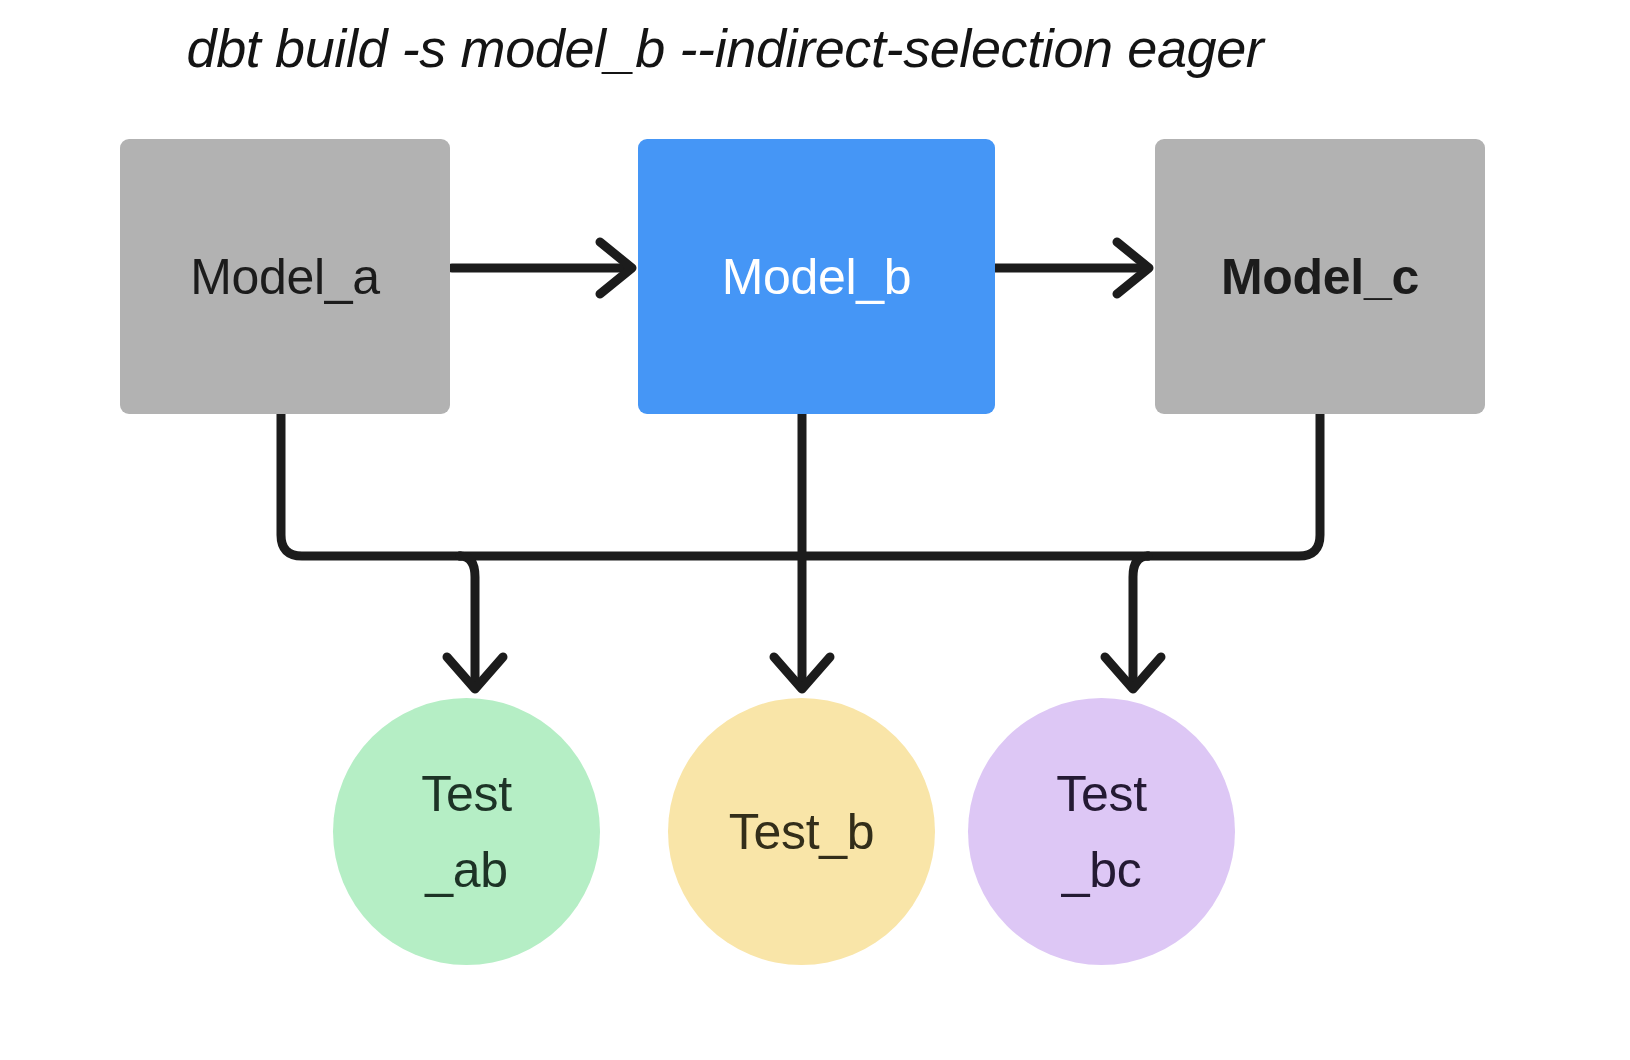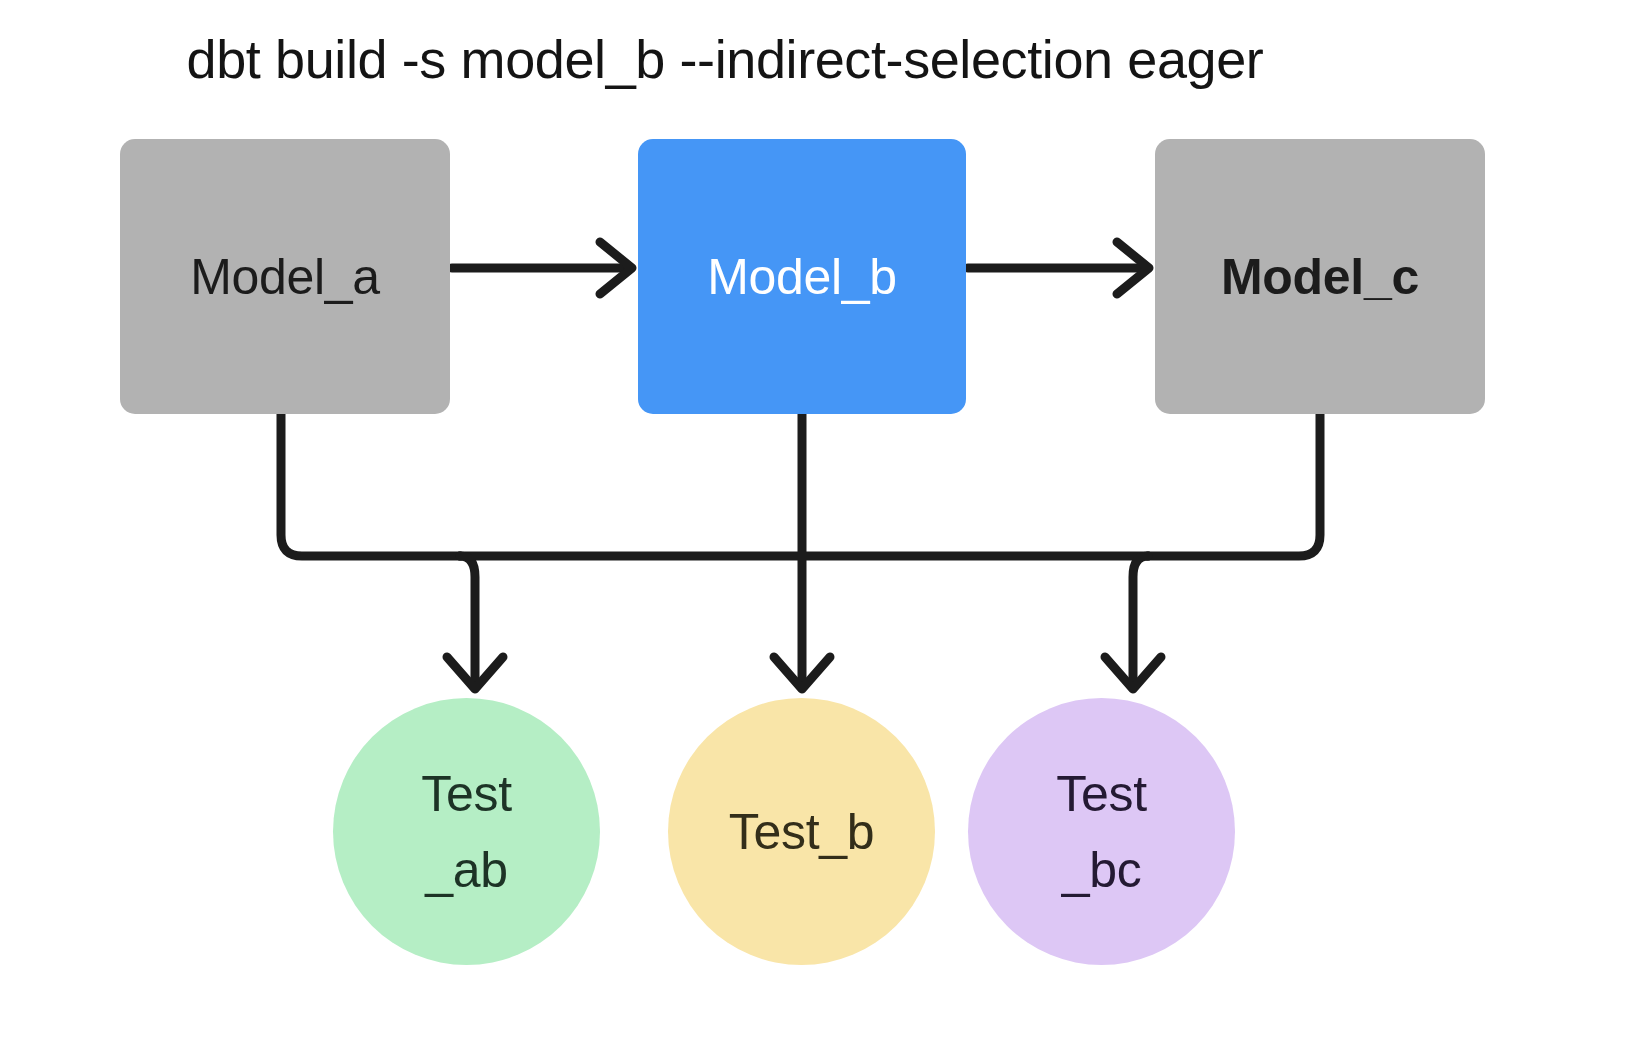--- a/index.html
+++ b/index.html
@@ -13,50 +13,51 @@
     height: 1060px;
     background: #ffffff;
     overflow: hidden;
     font-family: "Liberation Sans", sans-serif;
   }
 
   
   #title {
     position: absolute;
     left: 0;
-    top: 28px;
+    top: 17px;
     width: 1450px;
     text-align: center;
     font-size: 54px;
     font-weight: 400;
     color: #141414;
     letter-spacing: -0.4px;
     white-space: nowrap;
+    font-style: italic;
   }
 
   
   .model-box {
     position: absolute;
-    border-radius: 15px;
+    border-radius: 9px;
     display: flex;
     align-items: center;
     justify-content: center;
     font-size: 50px;
     font-weight: 400;
     letter-spacing: -0.3px;
   }
   #box-model-a {
     left: 120px;  top: 139px;
     width: 330px; height: 275px;
     background: #b2b2b2;
     color: #1c1c1c;
   }
   #box-model-b {
     left: 638px;  top: 139px;
-    width: 328px; height: 275px;
+    width: 357px; height: 275px;
     background: #4596f6;
     color: #ffffff;
   }
   #box-model-c {
     left: 1155px; top: 139px;
     width: 330px; height: 275px;
     background: #b2b2b2;
     color: #1c1c1c;
     font-weight: bold;
   }

